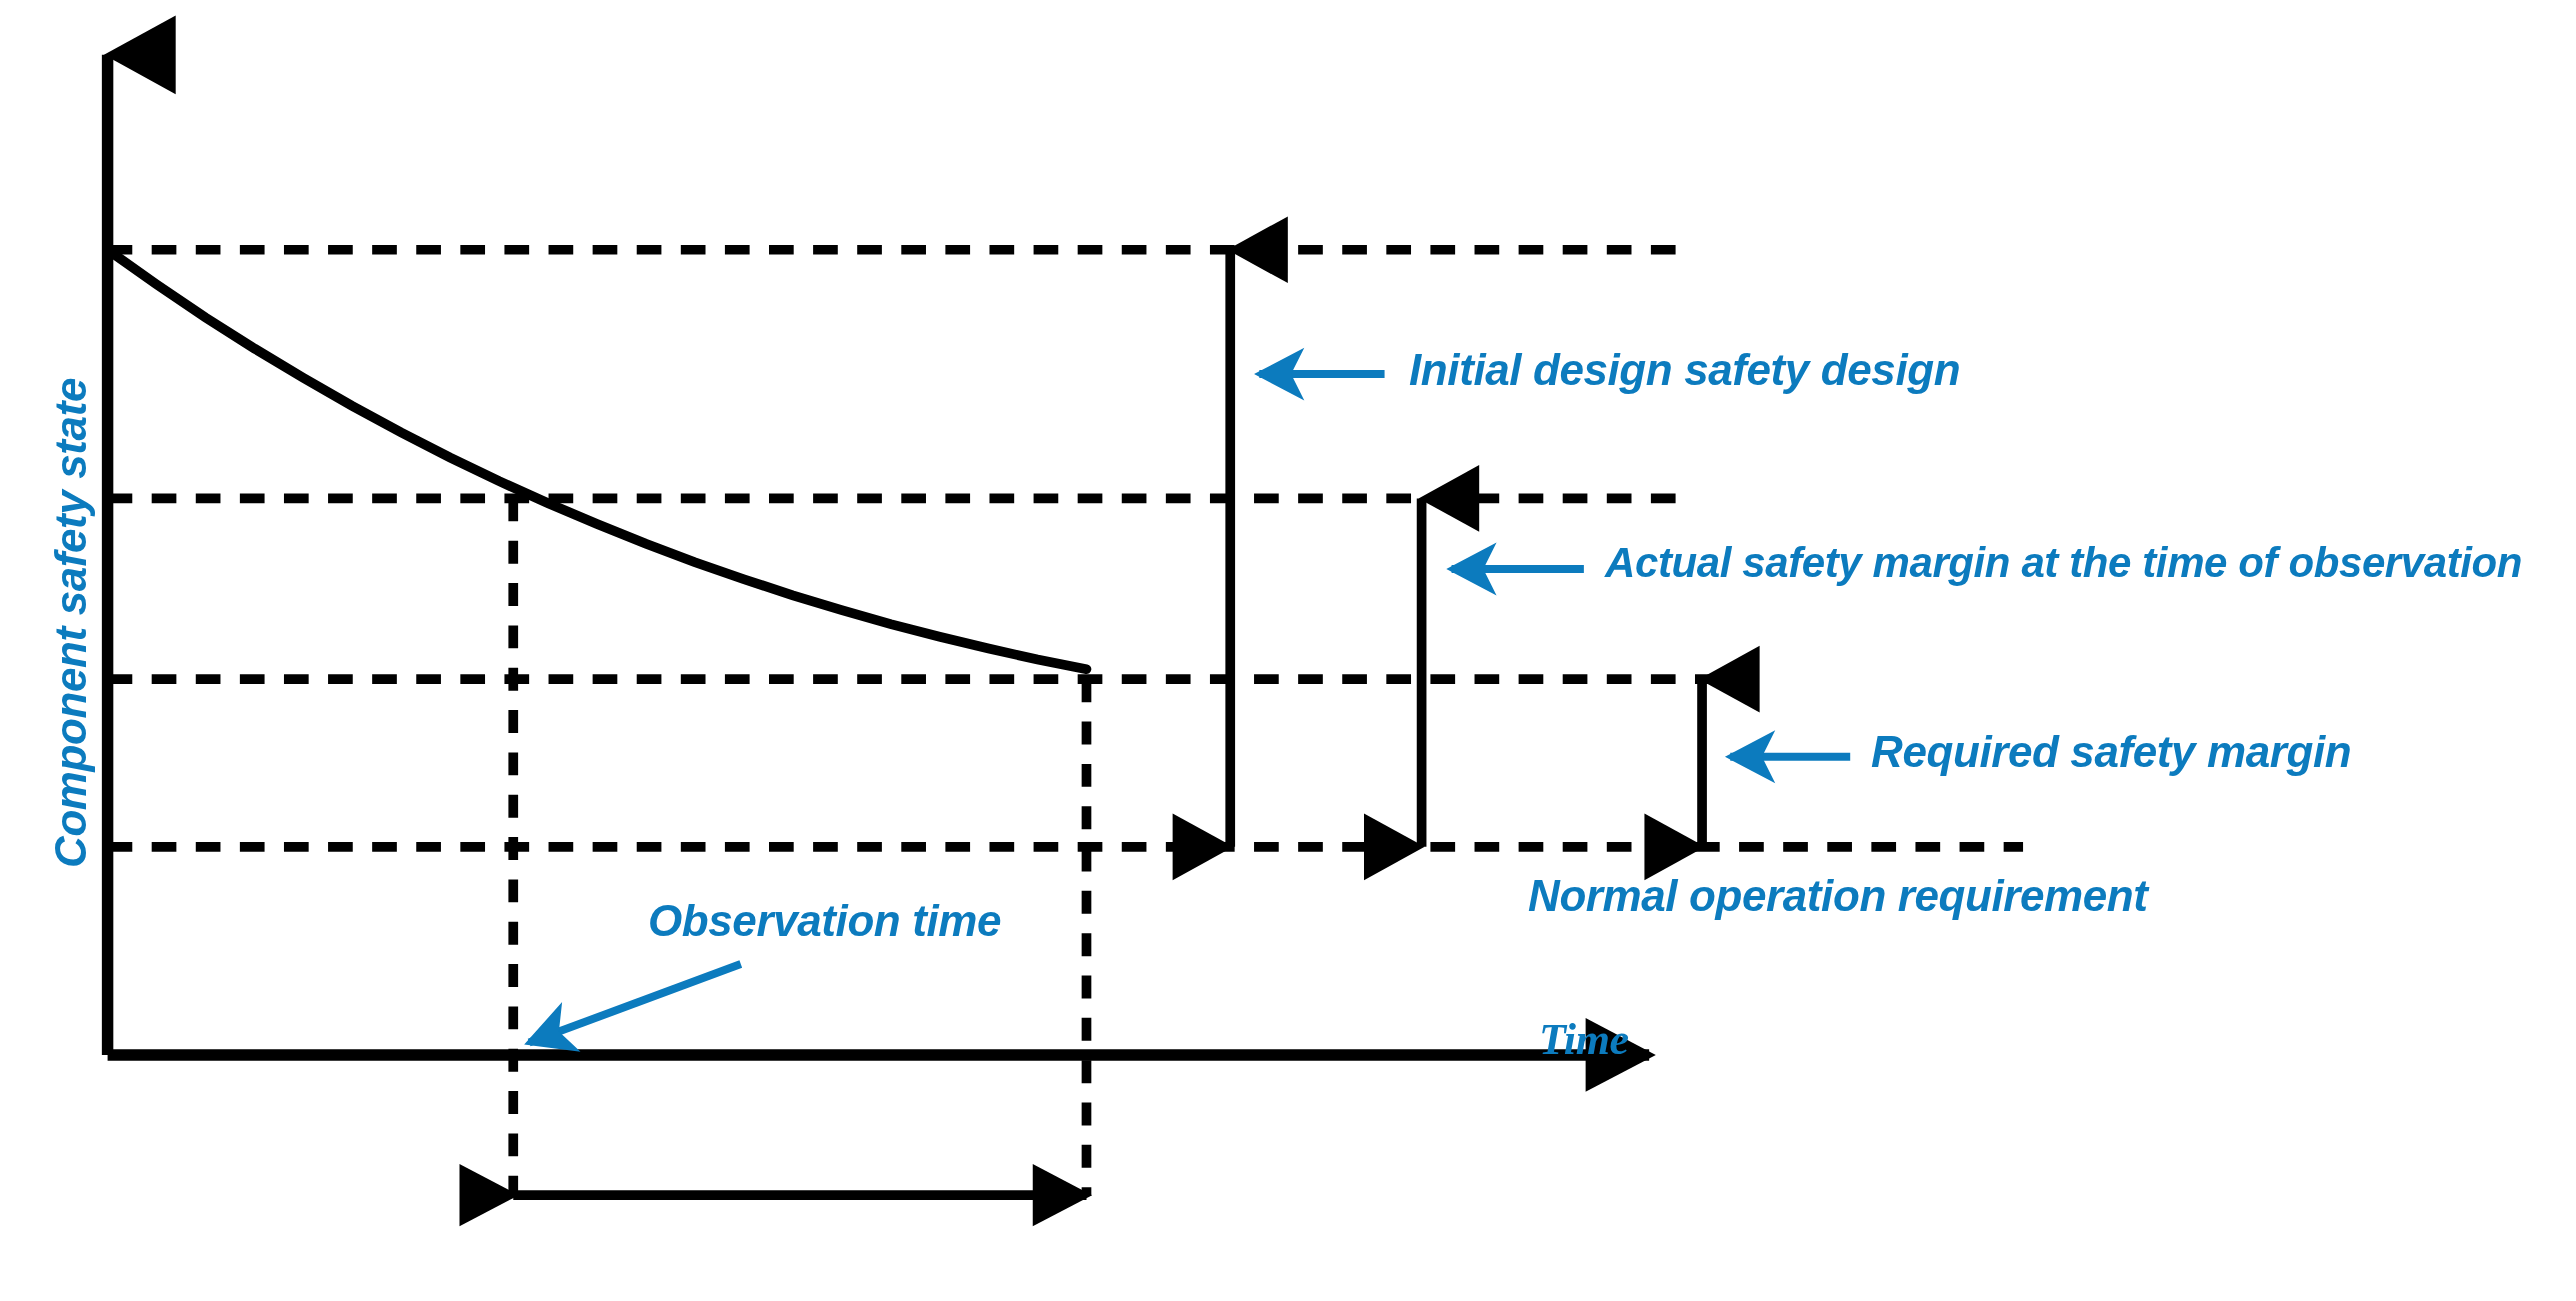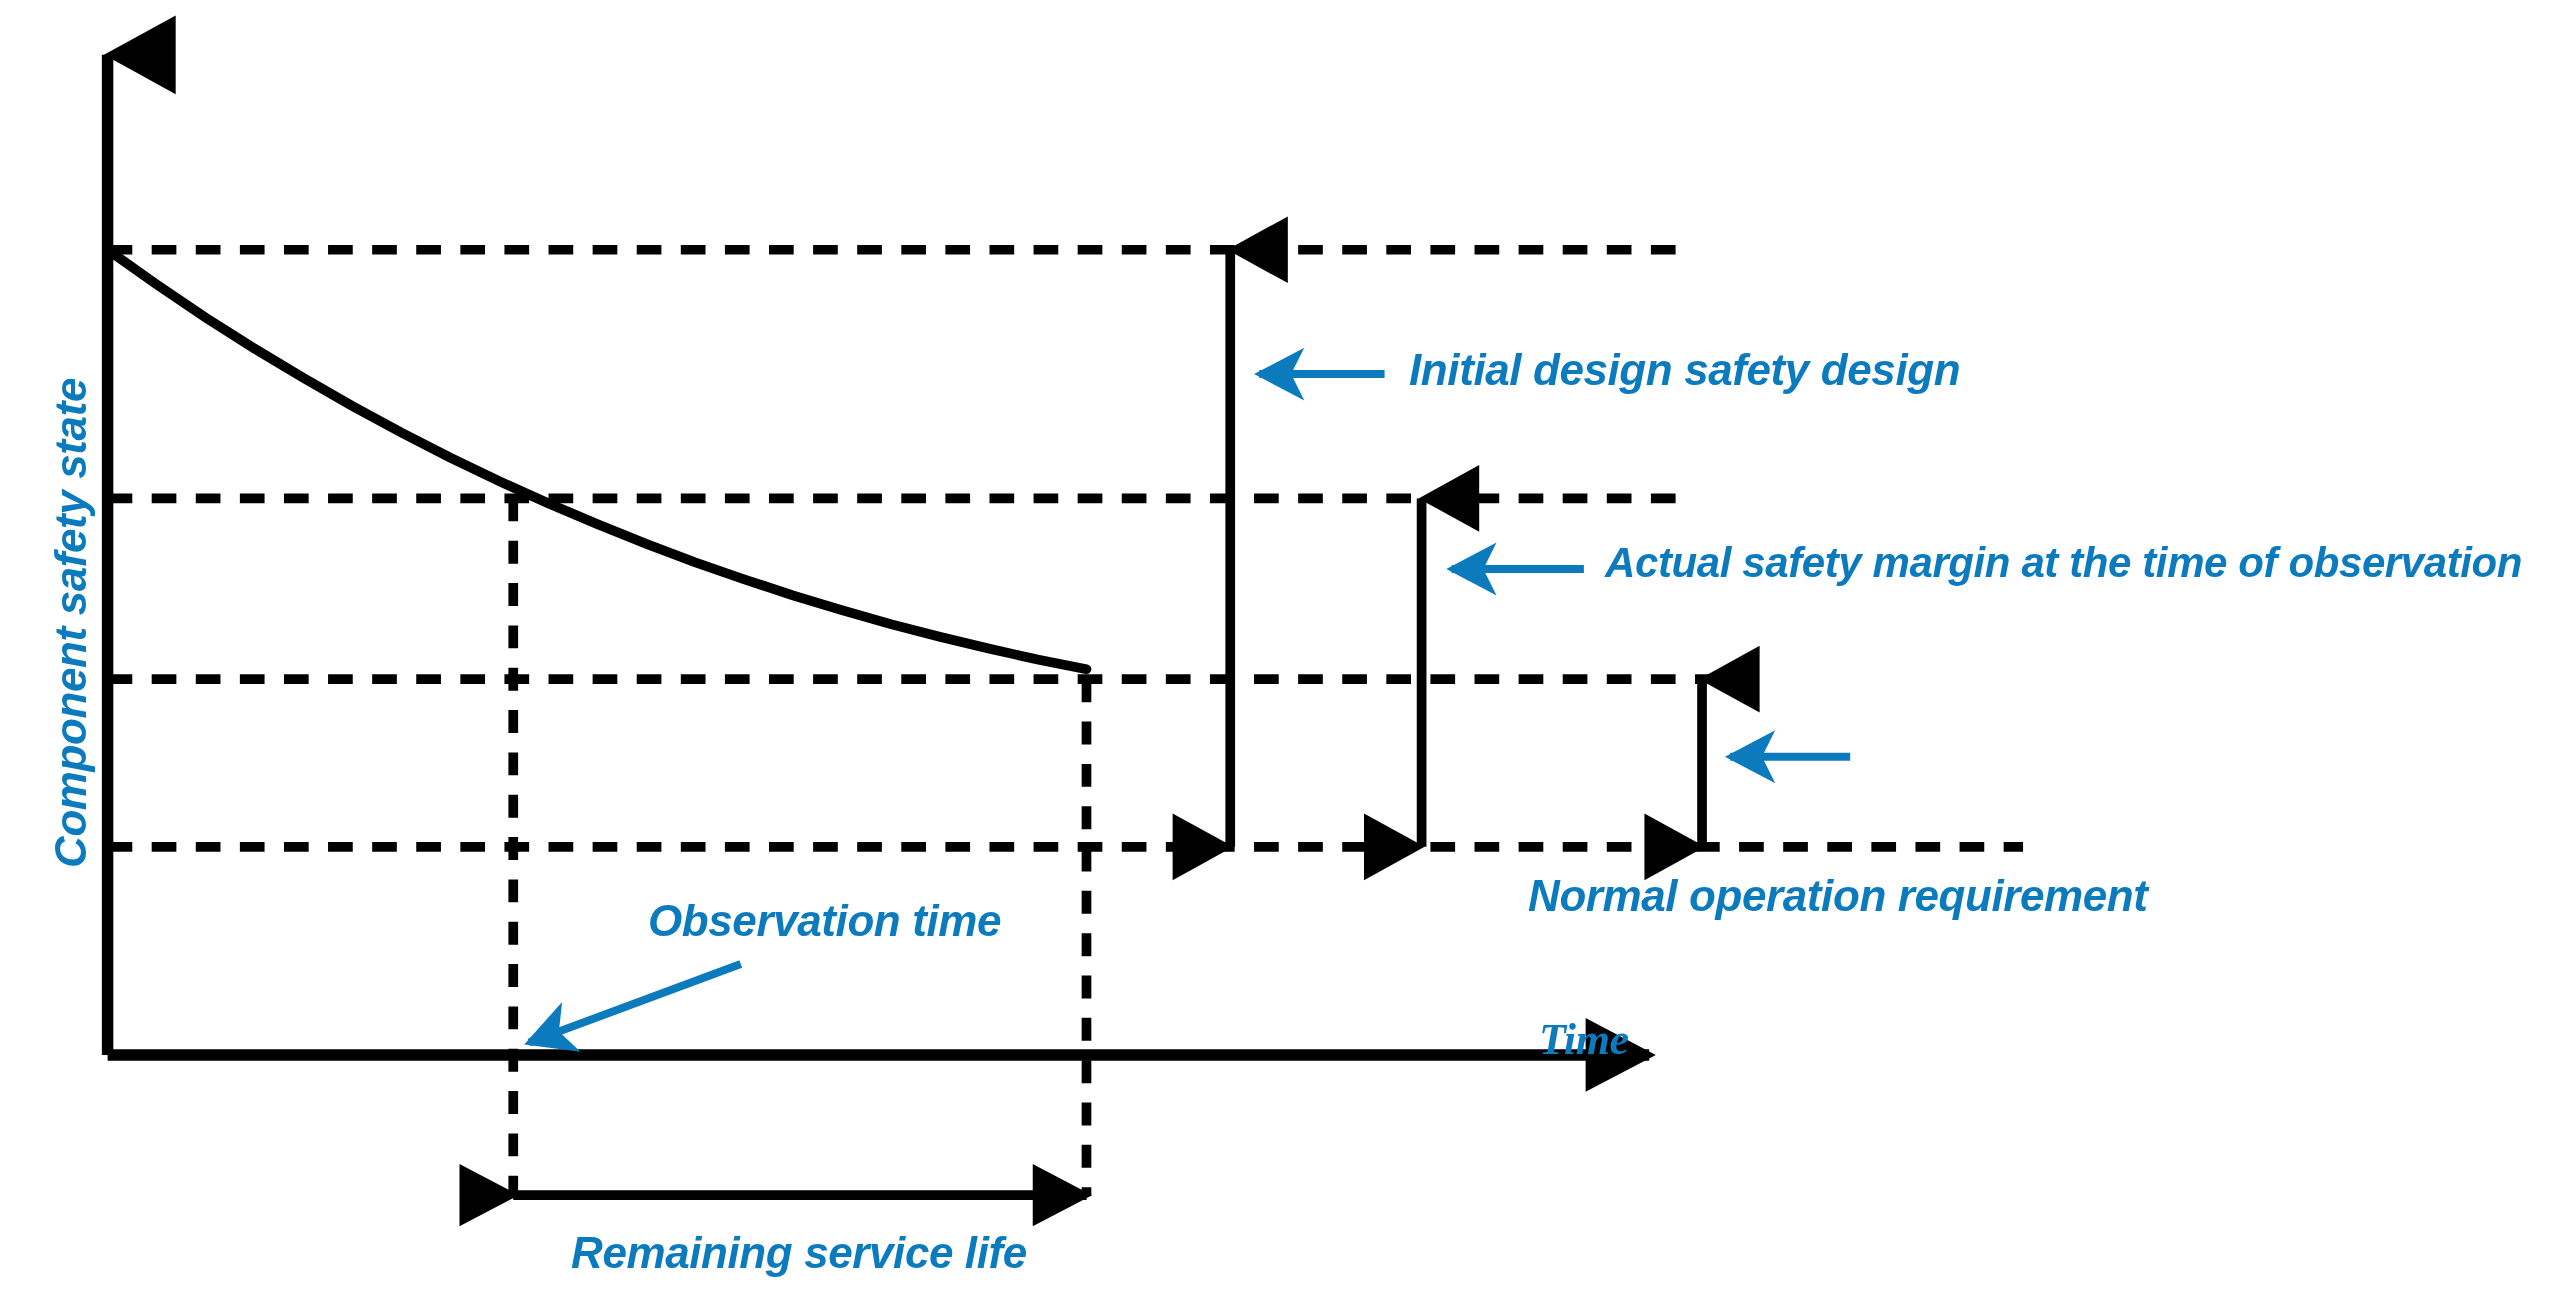--- a/index.html
+++ b/index.html
@@ -104,21 +104,21 @@
   </svg>
 
   <div class="lbl" id="label-component-safety-state">Component safety state</div>
 
   <div class="lbl" id="label-time">Time</div>
 
   <div class="lbl" id="label-initial-design-safety-margin">Initial design safety design</div>
 
   <div class="lbl" id="label-actual-safety-margin">Actual safety margin at the time of observation</div>
 
+  <div class="lbl" id="label-required-safety-margin">Required safety margin</div>
 
   <div class="lbl" id="label-observation-time">Observation time</div>
 
   <div class="lbl" id="label-normal-operation-requirement">Normal operation requirement</div>
 
-  <div class="lbl" id="label-remaining-service-life">Remaining service life</div>
 
 </div>
 
 
 </body></html>

